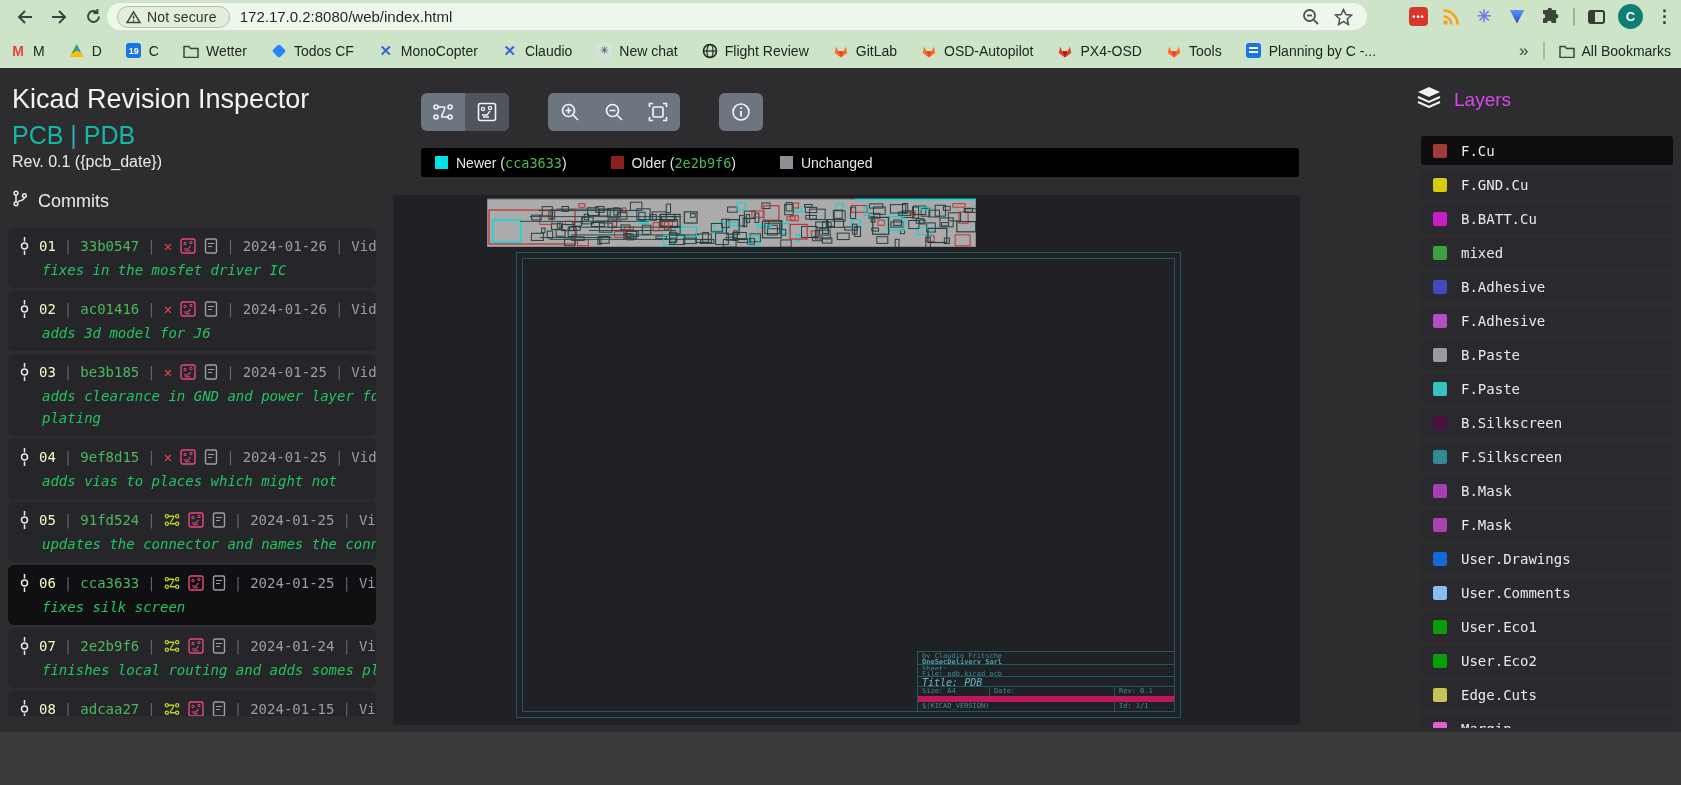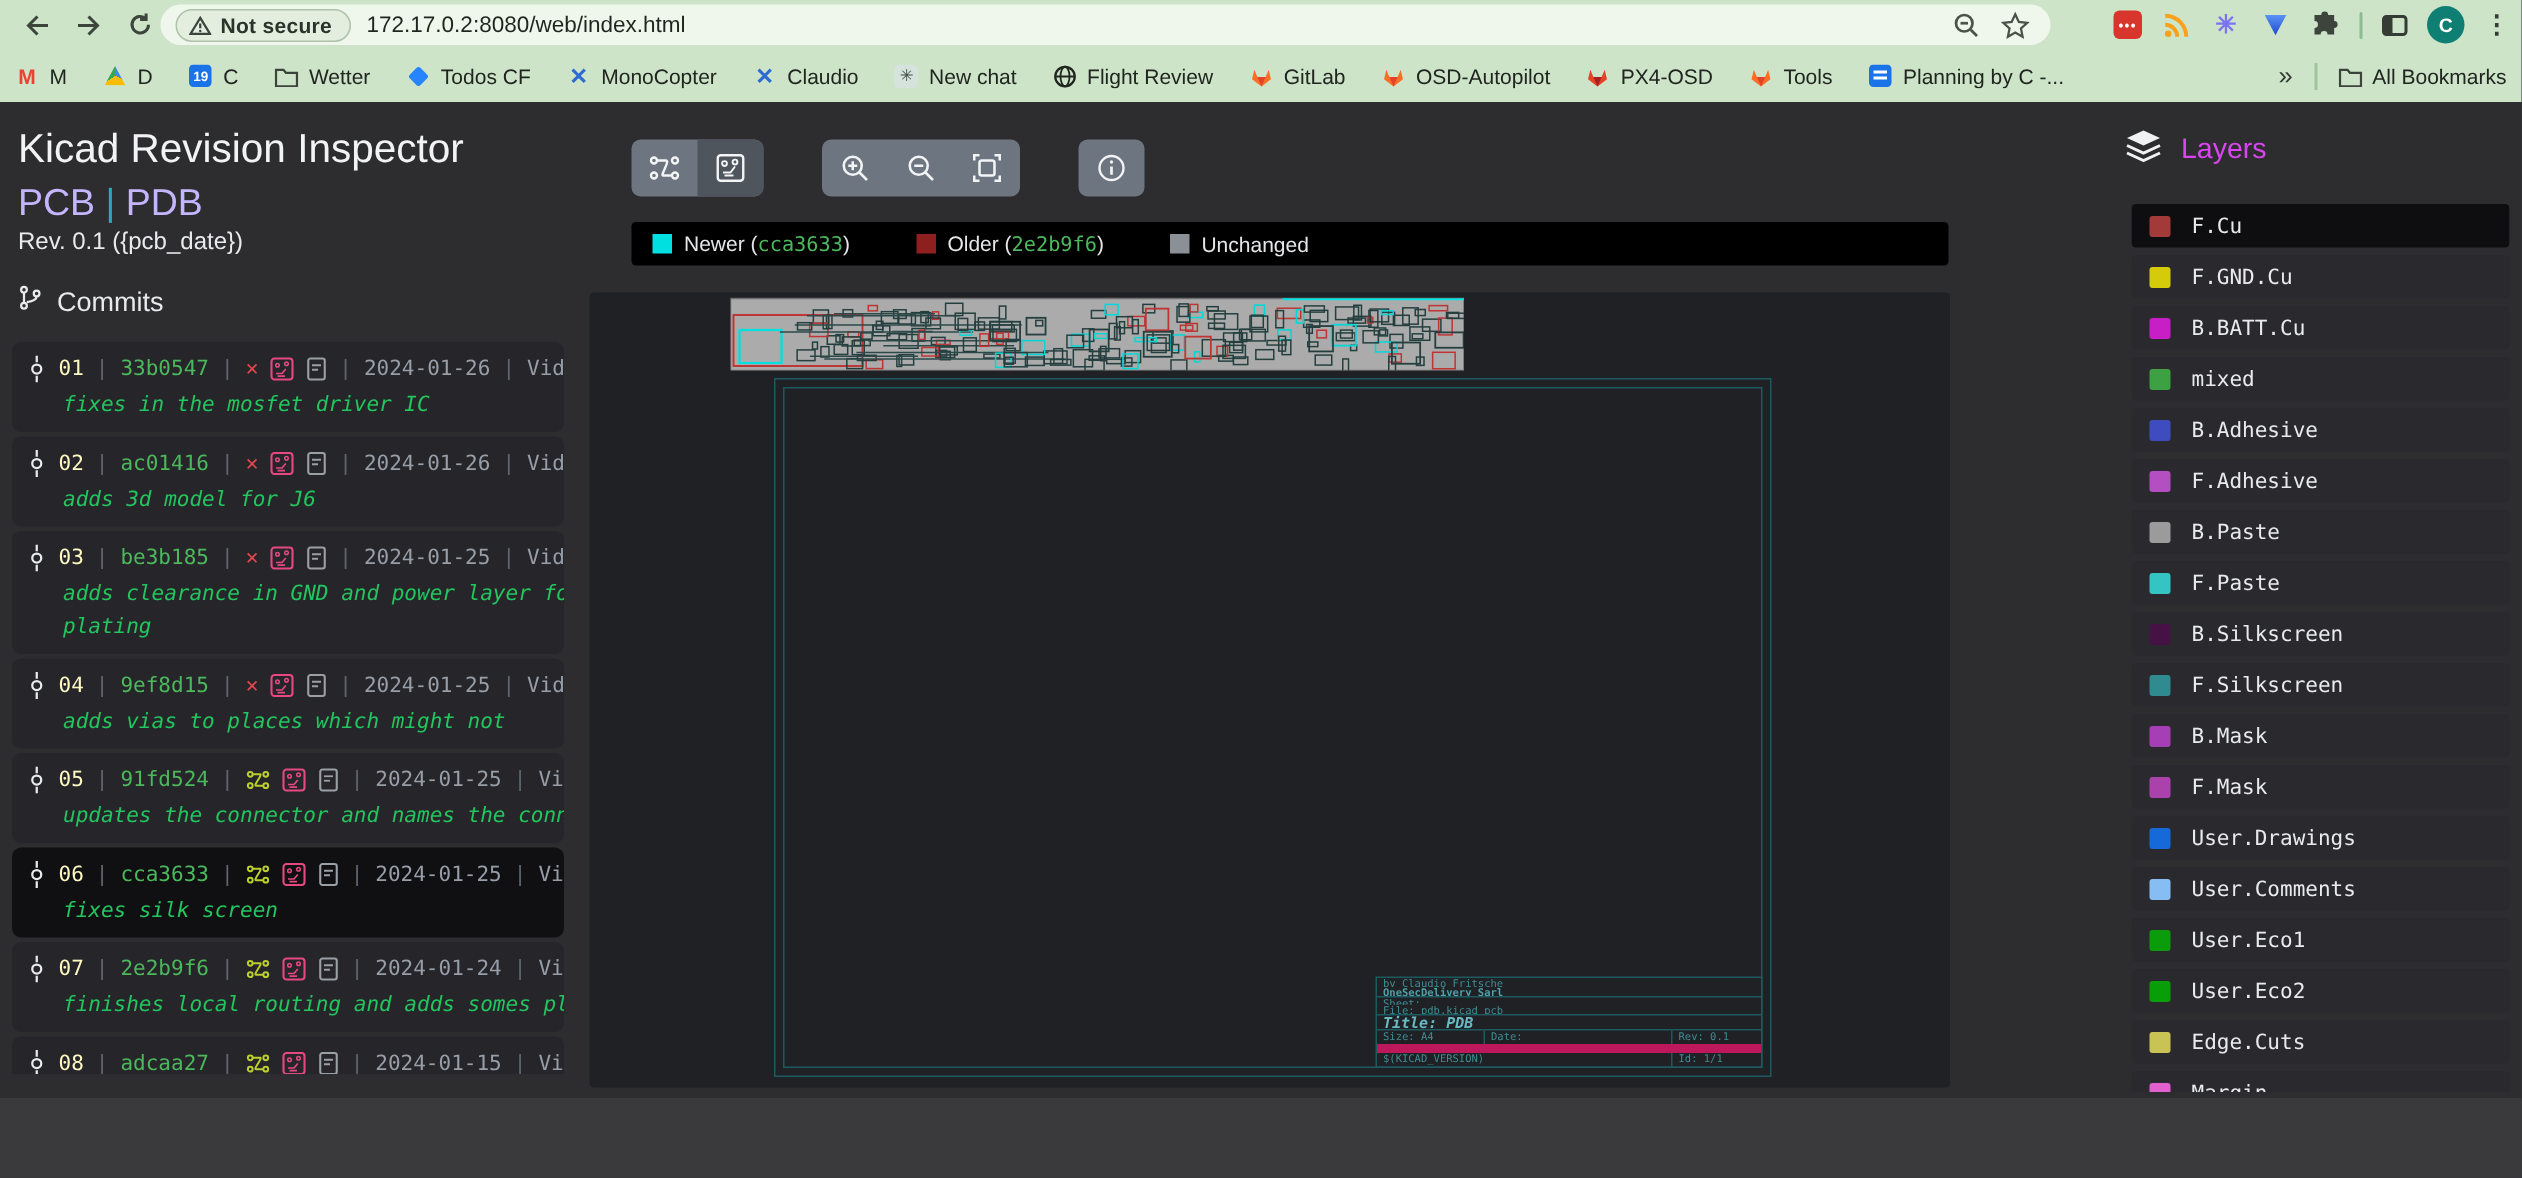--- a/index.html
+++ b/index.html
@@ -7,21 +7,21 @@
               font-family:"Liberation Sans", sans-serif; }
 
   
   .chrome { position:absolute; left:0; top:0; width:1681px; height:68px; background:#cde4c9; }
   .chrome-top { position:absolute; left:0; top:0; width:100%; height:33px; display:flex; align-items:center; }
   .nav-btn { width:34px; height:26px; display:flex; align-items:center; justify-content:center; cursor:pointer; }
   .url-pill { position:absolute; left:107px; top:3px; width:1260px; height:27px; background:#eff6ec;
               border-radius:14px; display:flex; align-items:center; padding:0 10px; }
   .sec-chip { display:flex; align-items:center; gap:6px; background:#e3eedf; border:1px solid #aec2aa;
               border-radius:12px; padding:2px 12px 2px 8px; height:22px; }
-  .sec-chip span { font-size:14px; font-weight:bold; color:#2b332b; letter-spacing:.2px; }
+  .sec-chip span { font-size:14px; font-weight:normal; color:#2b332b; letter-spacing:.2px; }
   .url-text { margin-left:10px; font-size:15px; color:#1f261f; flex:1; }
   .pill-right { display:flex; align-items:center; gap:14px; margin-right:4px; }
   .ext-row { position:absolute; right:8px; top:0; height:33px; display:flex; align-items:center; gap:13px; }
   .ext-ic { width:20px; height:20px; display:flex; align-items:center; justify-content:center; }
   .onepw { width:19px; height:19px; background:#d8352c; border-radius:4px; color:#fff; font-size:9px;
            display:flex; align-items:center; justify-content:center; letter-spacing:1px; font-weight:bold;}
   .avatar { width:25px; height:25px; border-radius:50%; background:#0f7f73; color:#fff; font-size:13px;
             font-weight:bold; display:flex; align-items:center; justify-content:center; }
   .vdiv { width:2px; height:18px; background:#8fbc8f; border-radius:1px; }
   .panel-ic { width:17px; height:14px; border:2px solid #343c34; border-radius:3px; position:relative; }
@@ -52,21 +52,21 @@
             box-shadow:0 4px 0 #fff; }
 
   
   .page { position:absolute; left:0; top:68px; width:1681px; height:664px; background:#2d2d30; overflow:hidden; }
   .bottom-strip { position:absolute; left:0; top:732px; width:1681px; height:53px; background:#3a3a3c; }
 
   
   .sidebar { position:absolute; left:0; top:0; width:390px; height:664px; }
   .app-title { position:absolute; left:12px; top:16px; font-size:27px; color:#f2f3f4; font-weight:400; }
   .app-links { position:absolute; left:12px; top:53px; font-size:25px; color:#2aa9bd; }
-  .app-links a { color:#c4b5fd; text-decoration:none; cursor:pointer; }
+  .app-links a { color:#14b8a6; text-decoration:none; cursor:pointer; }
   .rev-line { position:absolute; left:12px; top:85px; font-size:16px; color:#e9eaec; }
   .commits-hd { position:absolute; left:12px; top:122px; display:flex; align-items:center; gap:10px;
                 color:#e9eaec; font-size:18px; }
   .commits-list { position:absolute; left:8px; top:160px; width:368px; height:488px; overflow:hidden; }
   .commit-card { background:#26262a; border-radius:6px; padding:7px 0 7px 10px; margin-bottom:3px;
                  overflow:hidden; cursor:pointer; }
   .commit-card.selected { background:#101013; }
   .commit-meta { display:flex; align-items:center; gap:8px; height:22px; white-space:nowrap;
                  font-family:"DejaVu Sans Mono",monospace; font-size:14px; }
   .c-num { color:#fef9c3; }
@@ -92,21 +92,21 @@
 
   .canvas { position:absolute; left:0; top:127px; width:907px; height:530px; background:#1f2124;
             border-radius:3px; overflow:hidden; }
   .frame-outer { position:absolute; left:123px; top:57px; width:665px; height:466px; border:1px solid #1d5a60; }
   .frame-inner { position:absolute; left:129px; top:63px; width:653px; height:454px; border:1px solid #1d5a60; }
   .tblock { position:absolute; left:524px; top:456px; width:258px; height:61px; border:1px solid #1d5a60;
             display:flex; flex-direction:column; font-family:"DejaVu Sans Mono",monospace; color:#3f8d96; }
   .tb-row { font-size:7px; line-height:8px; padding-left:4px; white-space:nowrap; overflow:hidden; }
   .tb-row.b { border-bottom:1px solid #1d5a60; }
   .tb-company { font-weight:bold; text-decoration:underline; color:#4fa1aa; }
-  .tb-title { font-size:10px; line-height:12px; font-weight:bold; font-style:italic; color:#6ab8c2; }
+  .tb-title { font-size:10px; line-height:12px; font-weight:normal; font-style:italic; color:#6ab8c2; }
   .tb-split { display:flex; }
   .tb-split .cell { padding-left:4px; font-size:7px; line-height:9px; white-space:nowrap; overflow:hidden; }
 
   
   .layers { position:absolute; left:1417px; top:0; width:260px; height:664px; }
   .layers-hd { position:absolute; left:0px; top:18px; display:flex; align-items:center; gap:13px;
                color:#d946ef; font-size:19px; }
   .layers-list { position:absolute; left:4px; top:68px; width:252px; height:592px; overflow:hidden; }
   .layer-row { height:29px; margin-bottom:5px; background:#2a2a2e; border-radius:3px; display:flex;
                align-items:center; padding-left:12px; gap:14px; cursor:pointer; }

